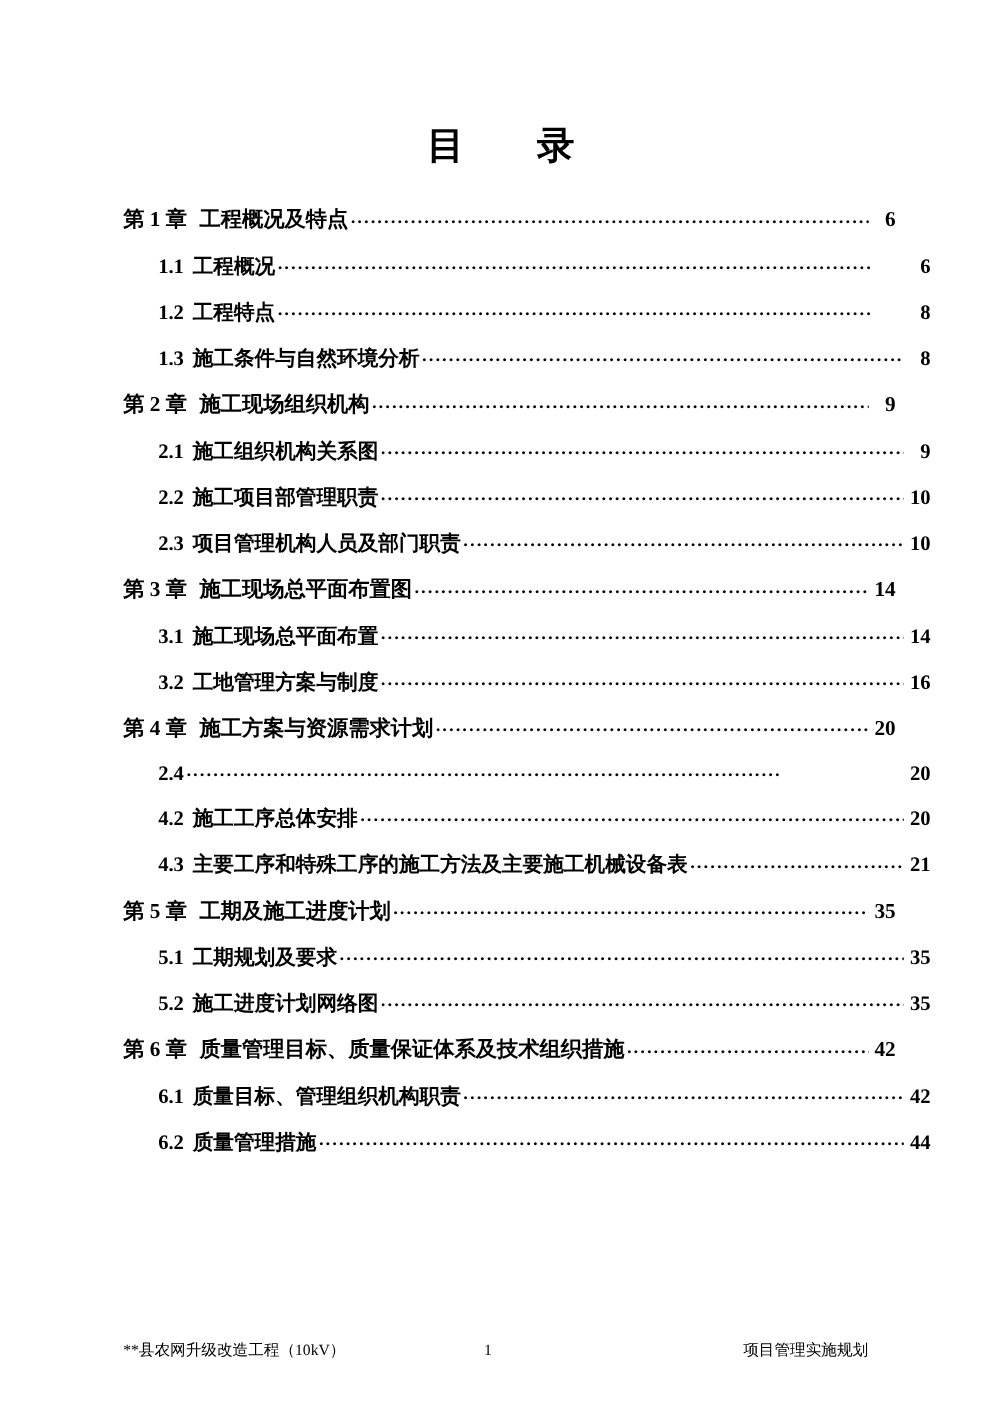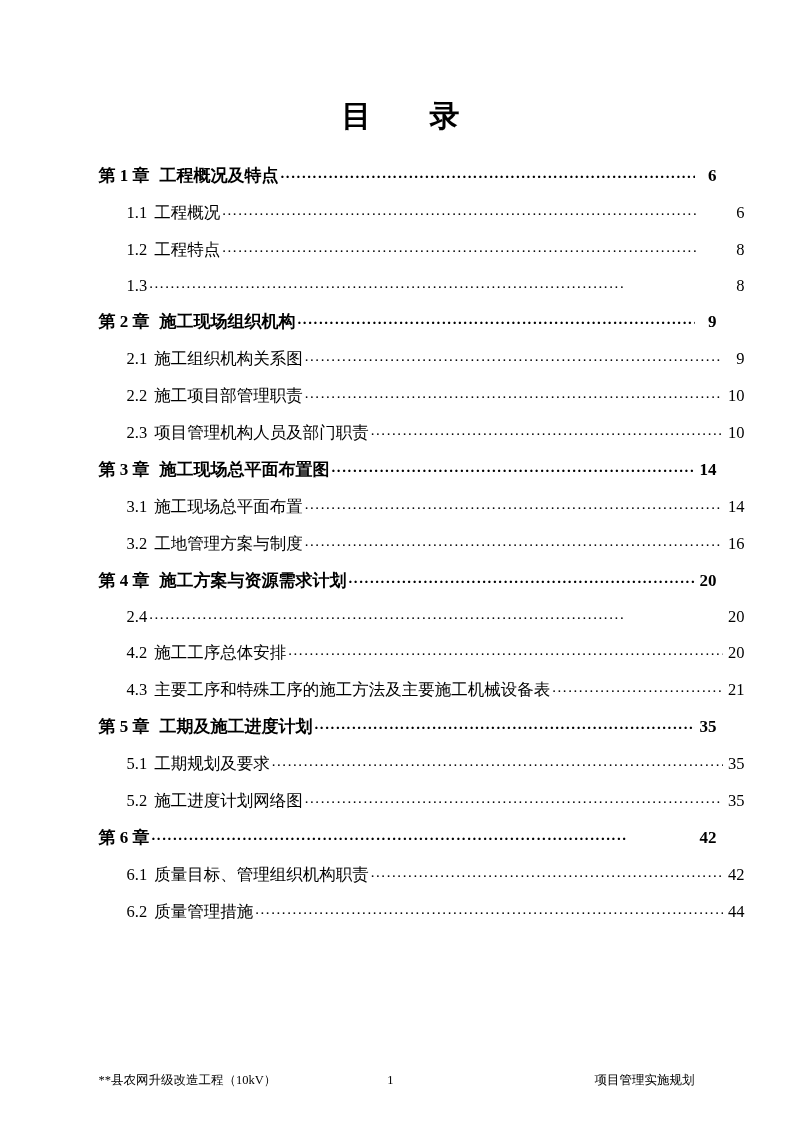--- a/index.html
+++ b/index.html
@@ -45,21 +45,21 @@
     white-space: nowrap;
   }
   .toc-row.level1 {
     font-weight: bold;
     font-size: 17px;
     margin: 0 0 3px 0;
     padding-top: 9px;
     padding-bottom: 2px;
   }
   .toc-row.level2 {
-    font-weight: normal;
+    font-weight: bold;
     font-size: 16.5px;
     margin: 0 0 3px 0;
     padding-top: 10px;
     padding-bottom: 2px;
     padding-left: 28px;
   }
   .toc-num {
     flex: 0 0 auto;
   }
   .toc-label {
@@ -144,20 +144,21 @@
           <span class="toc-page">6</span>
         </li>
         <li class="toc-row level2">
           <span class="toc-num">1.2</span>
           <span class="toc-label">工程特点</span>
           <span class="toc-dots">.........................................................................................</span>
           <span class="toc-page">8</span>
         </li>
         <li class="toc-row level2">
           <span class="toc-num">1.3</span>
+          <span class="toc-label">施工条件与自然环境分析</span>
           <span class="toc-dots">.........................................................................................</span>
           <span class="toc-page">8</span>
         </li>
         <li class="toc-row level1">
           <span class="toc-num">第 2 章</span>
           <span class="toc-label">施工现场组织机构</span>
           <span class="toc-dots">.........................................................................................</span>
           <span class="toc-page">9</span>
         </li>
         <li class="toc-row level2">
@@ -232,20 +233,21 @@
           <span class="toc-page">35</span>
         </li>
         <li class="toc-row level2">
           <span class="toc-num">5.2</span>
           <span class="toc-label">施工进度计划网络图</span>
           <span class="toc-dots">.........................................................................................</span>
           <span class="toc-page">35</span>
         </li>
         <li class="toc-row level1">
           <span class="toc-num">第 6 章</span>
+          <span class="toc-label">质量管理目标、质量保证体系及技术组织措施</span>
           <span class="toc-dots">.........................................................................................</span>
           <span class="toc-page">42</span>
         </li>
         <li class="toc-row level2">
           <span class="toc-num">6.1</span>
           <span class="toc-label">质量目标、管理组织机构职责</span>
           <span class="toc-dots">.........................................................................................</span>
           <span class="toc-page">42</span>
         </li>
         <li class="toc-row level2">

